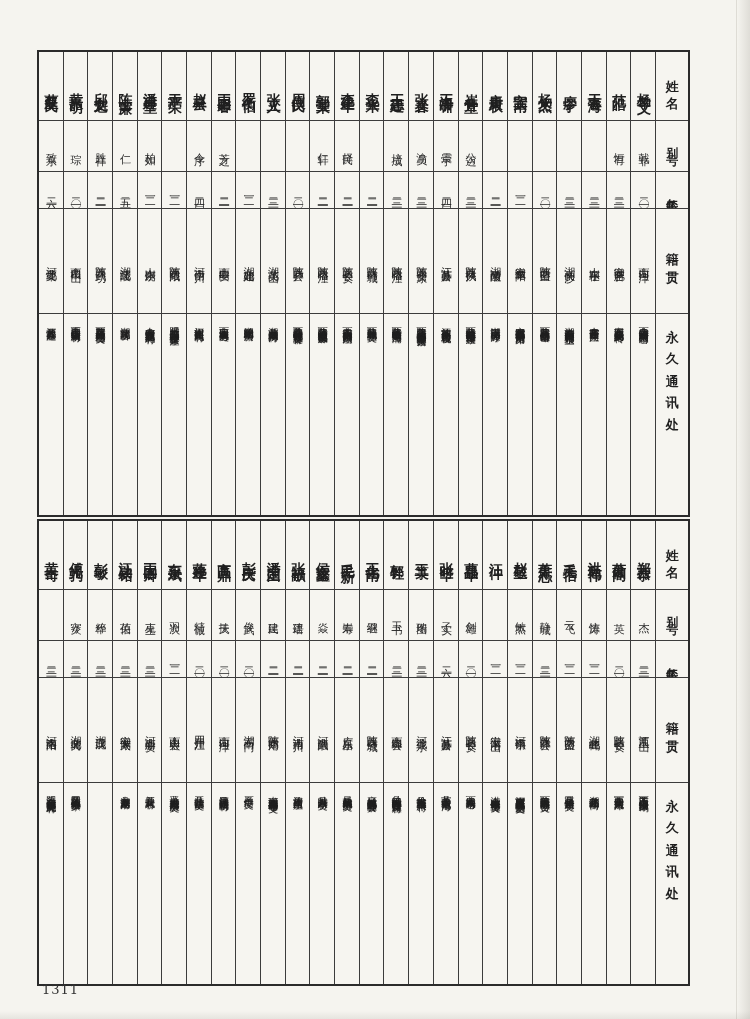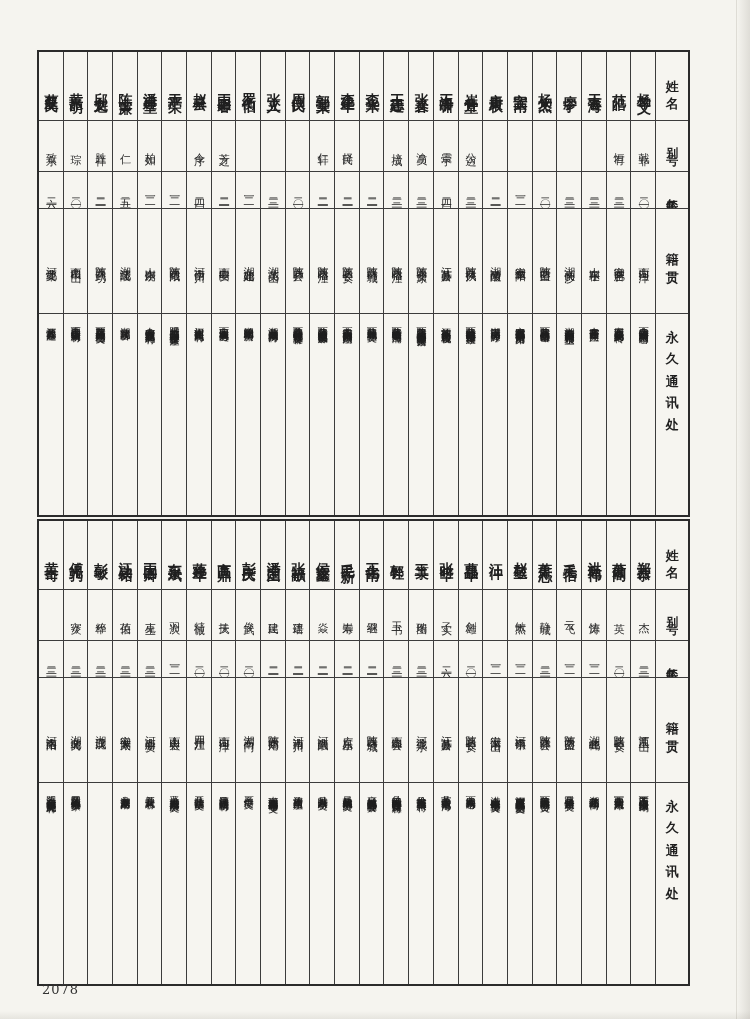--- a/index.html
+++ b/index.html
@@ -956,13 +956,13 @@
         <div class="cell r3">
           <span class="vt native-text">河南洛阳</span>
         </div>
         <div class="cell r4">
           <span class="vt address-text">洛阳县东金村镇邮局交龙虎滩村</span>
         </div>
       </div>
     </div>
 </div>
 
-<div class="page-number">2078</div>
+<div class="page-number">1311</div>
 
 </body></html>

